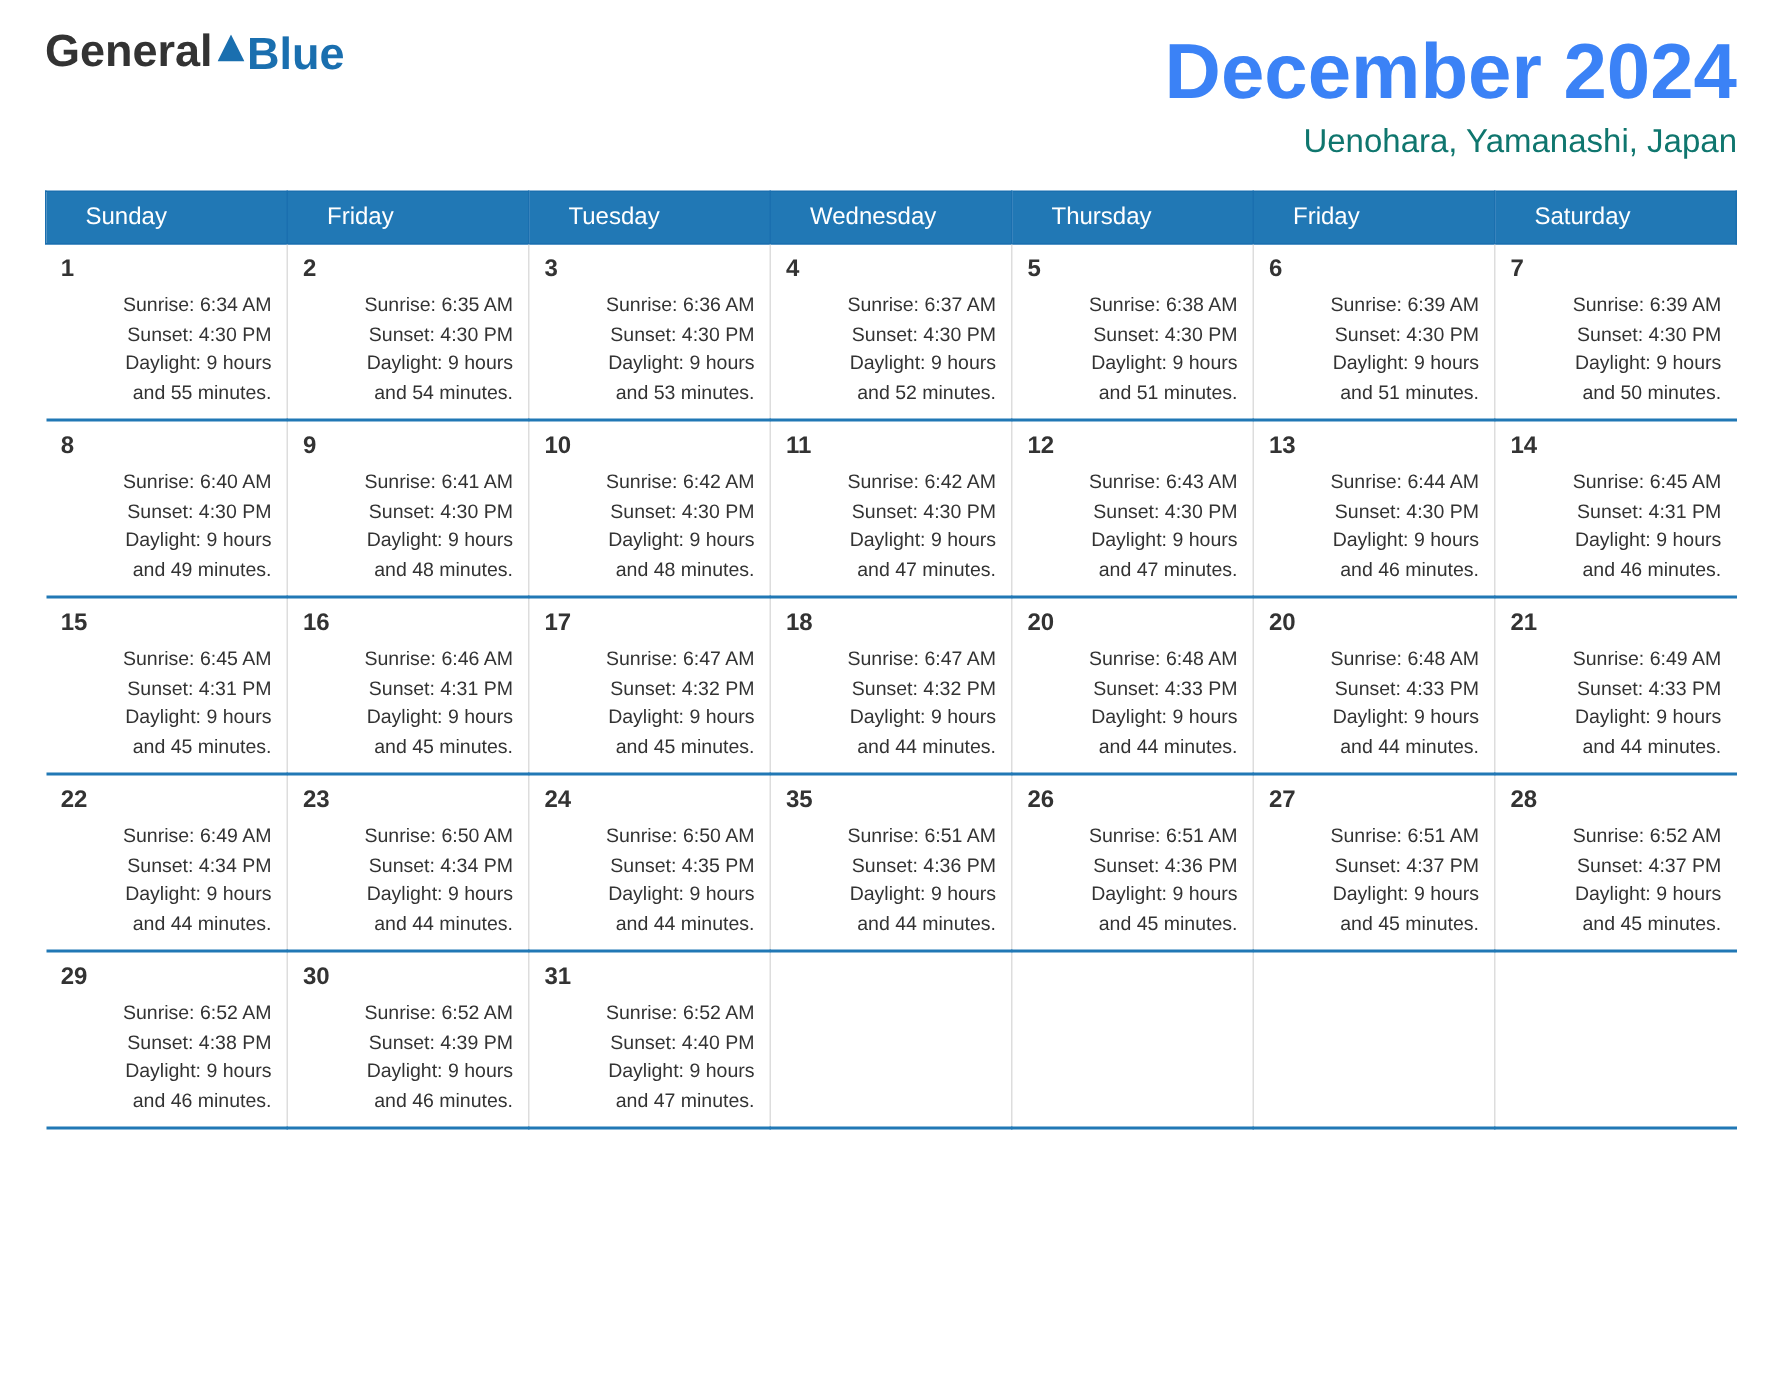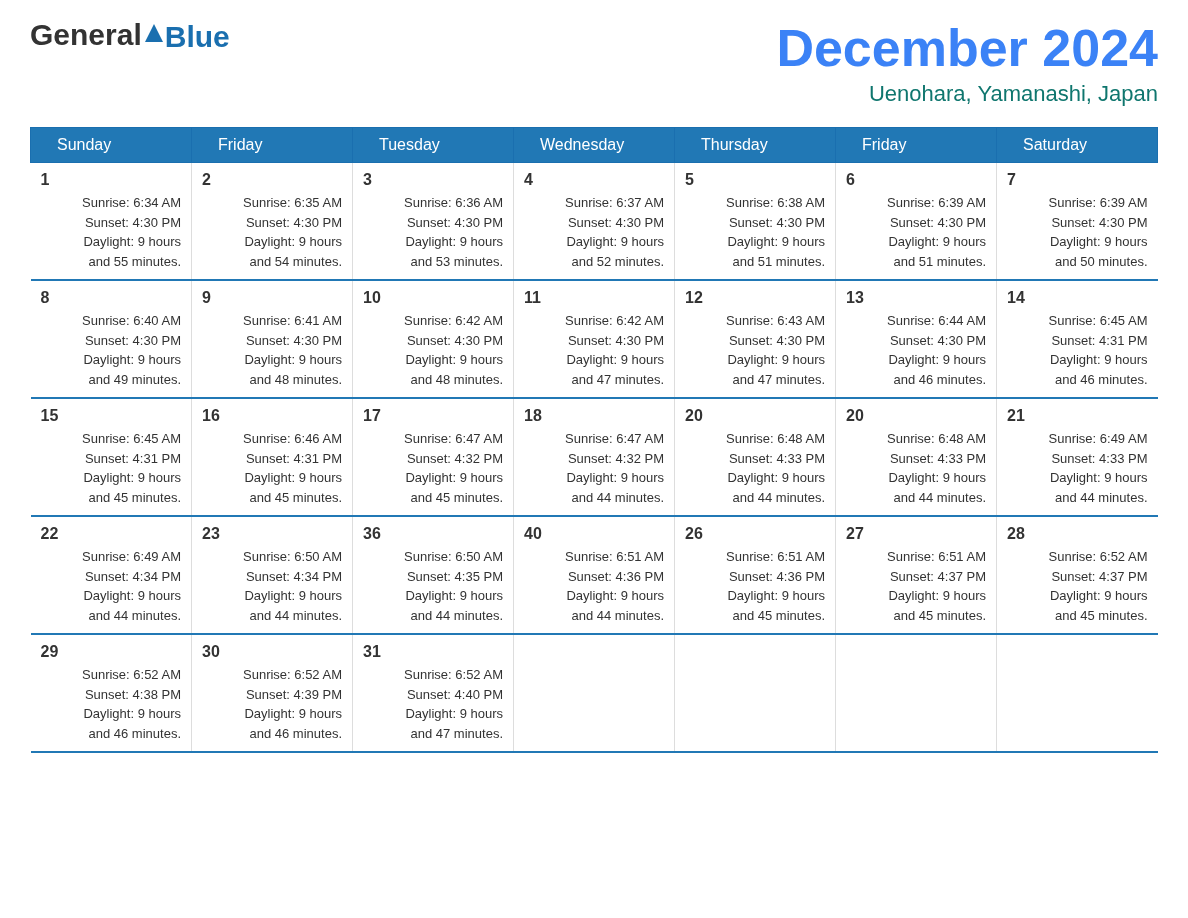--- a/index.html
+++ b/index.html
@@ -323,30 +323,30 @@
         <td>
         <span class="day-num">23</span>
         <div class="day-info">
           Sunrise: 6:50 AM<br>
           Sunset: 4:34 PM<br>
           Daylight: 9 hours<br>
           and 44 minutes.
         </div>
       </td>
         <td>
-        <span class="day-num">36</span>
+        <span class="day-num">24</span>
         <div class="day-info">
           Sunrise: 6:50 AM<br>
           Sunset: 4:35 PM<br>
           Daylight: 9 hours<br>
           and 44 minutes.
         </div>
       </td>
         <td>
-        <span class="day-num">40</span>
+        <span class="day-num">35</span>
         <div class="day-info">
           Sunrise: 6:51 AM<br>
           Sunset: 4:36 PM<br>
           Daylight: 9 hours<br>
           and 44 minutes.
         </div>
       </td>
         <td>
         <span class="day-num">26</span>
         <div class="day-info">

